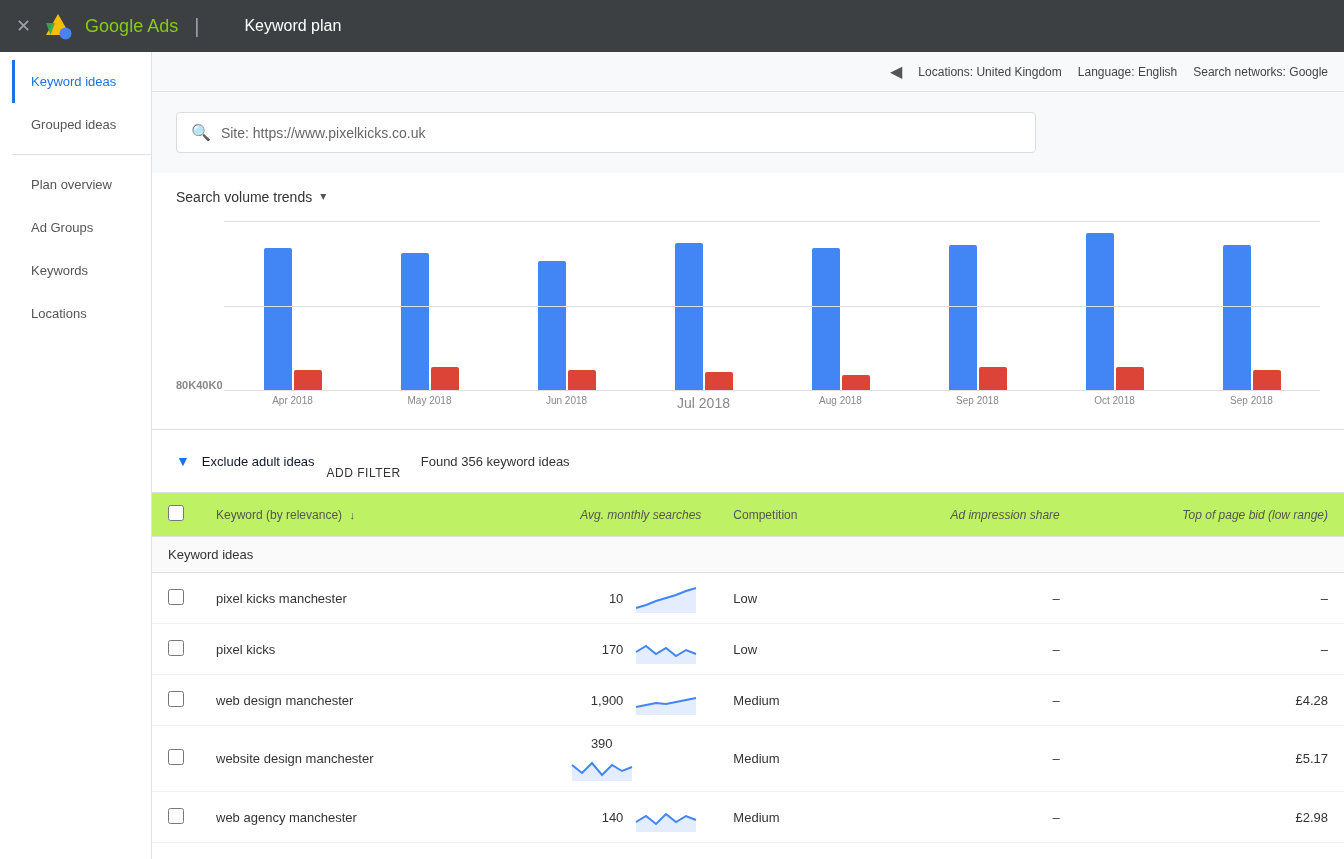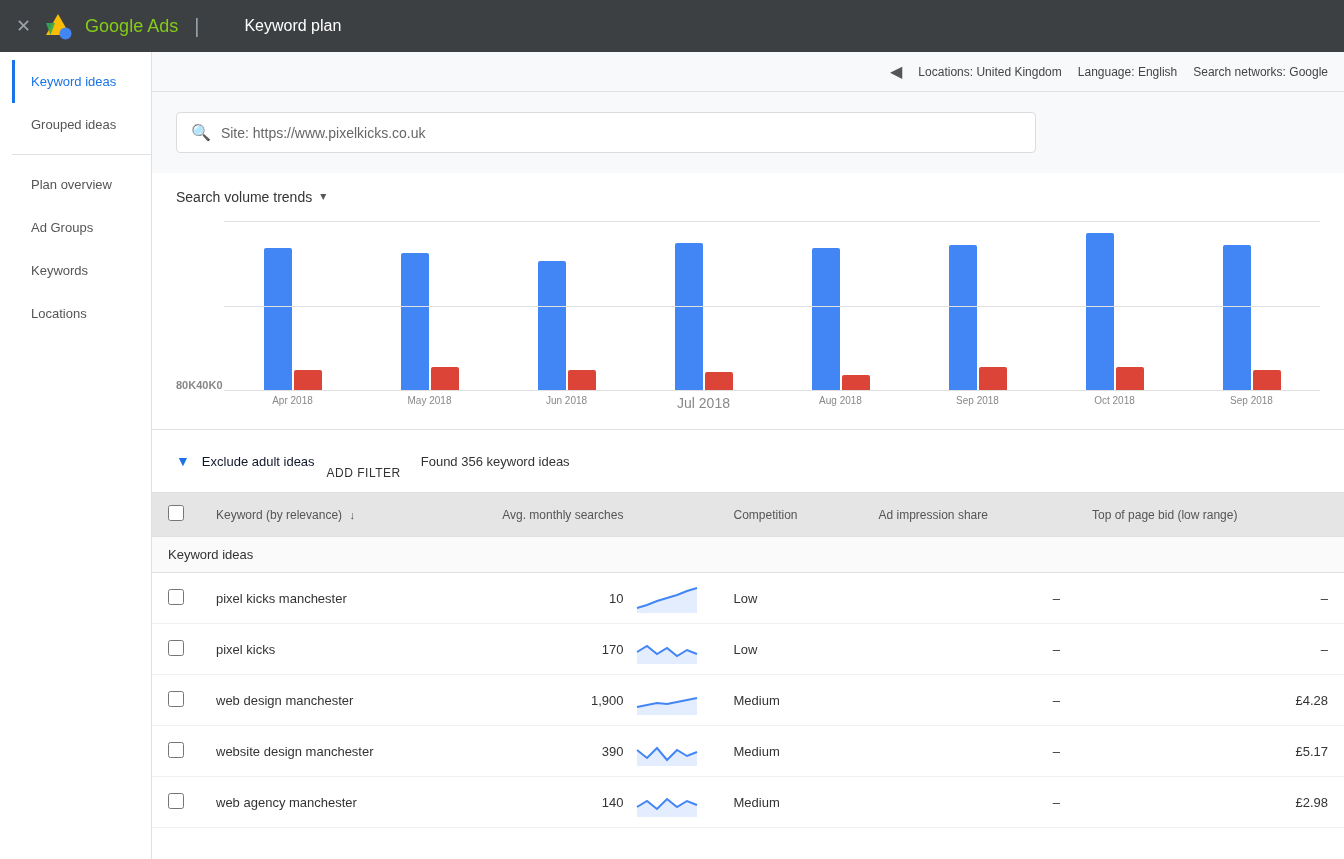--- a/index.html
+++ b/index.html
@@ -253,25 +253,27 @@
       width: 100%;
       border-collapse: collapse;
     }
     .kw-table thead th {
       padding: 12px 16px;
       text-align: left;
       font-size: 12px;
       color: #555;
       font-weight: 500;
       border-bottom: 1px solid #e0e0e0;
-      background: #e5e5e5;
+      background: #bef264;
       position: sticky;
       top: 0;
     }
     .kw-table thead th.right {
+      text-align: right;
+      font-style: italic;
     }
     .kw-table .section-header td {
       padding: 10px 16px;
       font-size: 13px;
       color: #333;
       background: #fafafa;
       border-bottom: 1px solid #e0e0e0;
     }
     .kw-table tbody tr.data-row {
       border-bottom: 1px solid #f0f0f0;
@@ -512,21 +514,21 @@
                   <path d="M5,22 L15,20 L25,18 L35,19 L45,17 L55,15 L65,13" fill="none" stroke="#4285f4" stroke-width="2"></path>
                 </svg>
               </td>
               <td>Medium</td>
               <td class="right">–</td>
               <td class="right">£4.28</td>
             </tr>
             <tr class="data-row">
               <td class="checkbox-cell"><input type="checkbox" class="kw-checkbox" style=""></td>
               <td>website design manchester</td>
-              <td class="right" style="display: flex; align-items: center; justify-content: flex-end; gap: 8px; padding: 10px 16px;">
+              <td class="right" style="display: flex; align-items: center; justify-content: flex-end; padding: 10px 16px; flex-direction: column;">
                 <span>390</span>
                 <svg class="trend-svg" viewBox="0 0 70 30">
                   <path d="M5,14 L15,22 L25,12 L35,24 L45,14 L55,20 L65,16 L65,30 L5,30 Z" fill="rgba(66,133,244,0.15)"></path>
                   <path d="M5,14 L15,22 L25,12 L35,24 L45,14 L55,20 L65,16" fill="none" stroke="#4285f4" stroke-width="2"></path>
                 </svg>
               </td>
               <td>Medium</td>
               <td class="right">–</td>
               <td class="right">£5.17</td>
             </tr>

